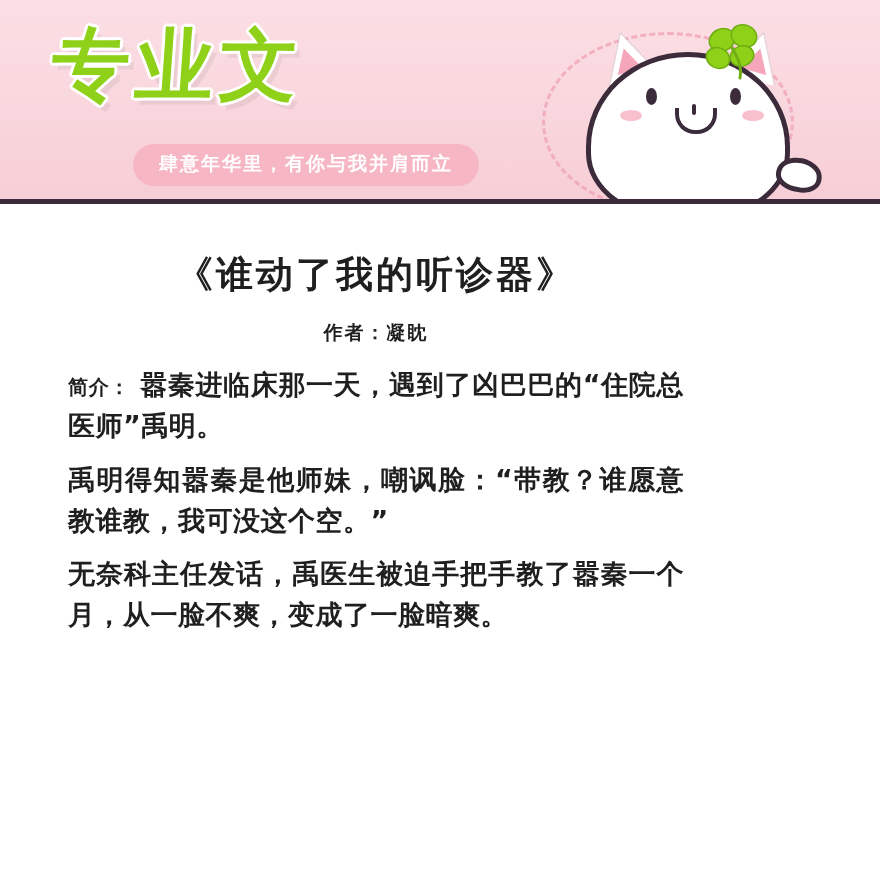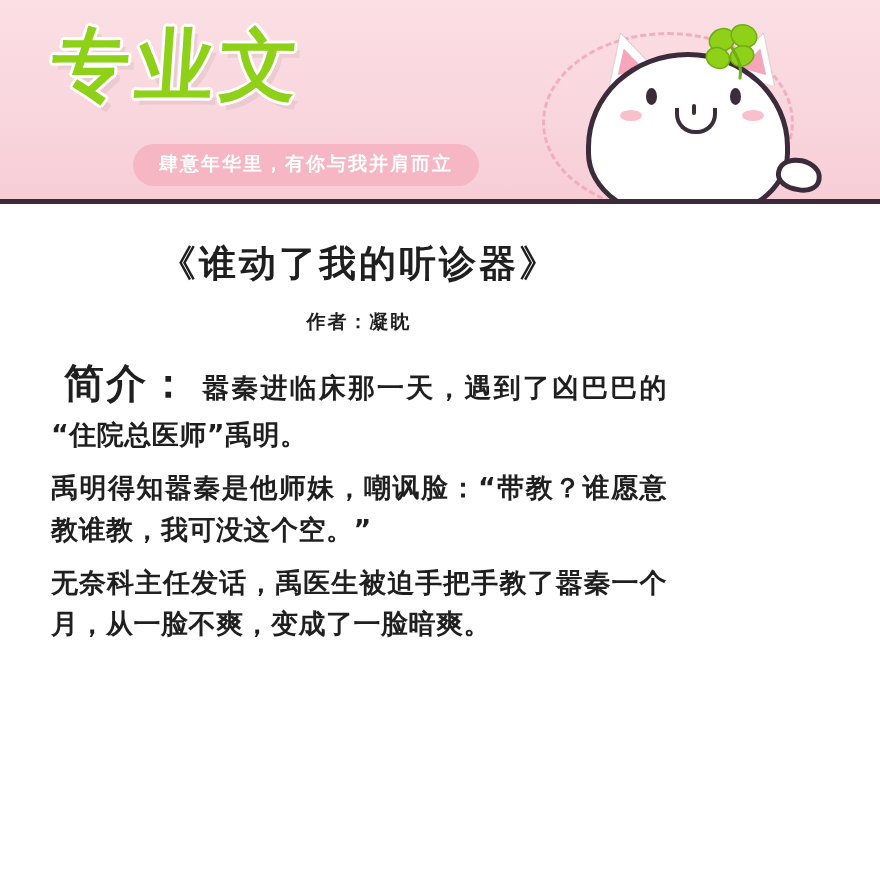--- a/index.html
+++ b/index.html
@@ -186,24 +186,24 @@
   }
   .clover {
     position: absolute;
     left: 178px;
     top: 8px;
   }
 
   
   .content {
     position: absolute;
-    left: 0;
+    left: 6px;
     top: 204px;
     width: 708px;
-    padding: 5px;
+    padding: 16px;
     color: #2b2b2b;
   }
   .novel-title {
     margin: 30px 0 0 0;
     text-align: center;
     font-size: 37px;
     font-weight: bold;
     letter-spacing: 3px;
     color: #1f1f1f;
     font-family: "DejaVu Sans", "Liberation Sans", sans-serif;
@@ -224,22 +224,21 @@
     font-size: 27px;
     line-height: 1.53;
     font-weight: bold;
     letter-spacing: 0.5px;
     color: #1f1f1f;
     margin: 0 0 12px 0;
     text-align: justify;
     font-family: "DejaVu Sans", "Liberation Sans", sans-serif;
   }
   .para .lead {
-    font-size: 40px;
-    margin-left: 13px;
+    font-size: 20px;
   }
 </style>
 </head>
 <body>
 
 <div class="card">
 
   <div class="header">
 
     <div class="big-title">专业文</div>

